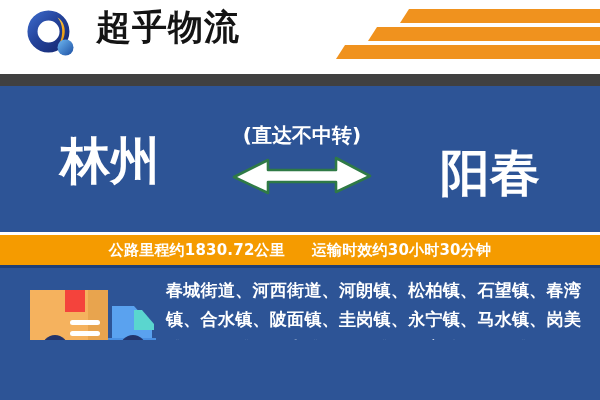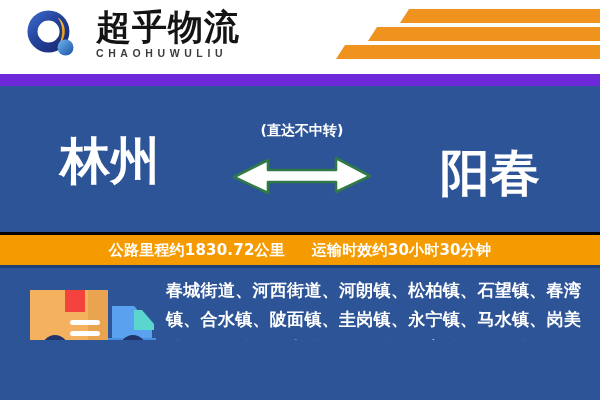--- a/index.html
+++ b/index.html
@@ -10,21 +10,21 @@
     width: 600px;
     height: 400px;
     overflow: hidden;
     font-family: "DejaVu Sans", "Liberation Sans", sans-serif;
     background: #2d5496;
   }
   #banner {
     position: relative;
     width: 600px;
     height: 340px;
-    background: #6d28d9;
+    background: #404040;
     overflow: hidden;
   }
 
   
   .header {
     position: absolute;
     left: 0;
     top: 0;
     width: 600px;
     height: 74px;
@@ -117,21 +117,21 @@
     width: 148px;
     height: 108px;
   }
   .mid-top-label,
   .mid-bottom-label {
     position: absolute;
     left: 0;
     width: 148px;
     text-align: center;
     font-family: "DejaVu Sans", "Liberation Sans", sans-serif;
-    font-size: 14px;
+    font-size: 20px;
     font-weight: 700;
     color: #ffffff;
     white-space: nowrap;
   }
   .mid-top-label { top: 0px; }
   .mid-bottom-label { top: 84px; }
   .arrow-box {
     position: absolute;
     left: 4px;
     top: 30px;
@@ -140,21 +140,21 @@
   }
 
   
   .infobar {
     position: absolute;
     left: 0;
     top: 232px;
     width: 600px;
     height: 36px;
     background: #f59b00;
-    border-top: 3px solid #000000;
+    border-top: 3px solid #ffffff;
     border-bottom: 3px solid #1f3f77;
     box-sizing: border-box;
     display: flex;
     align-items: center;
     justify-content: center;
   }
   .infobar-inner {
     font-family: "DejaVu Sans", "Liberation Sans", sans-serif;
     font-size: 15px;
     font-weight: 700;
@@ -229,21 +229,20 @@
         </defs>
         <path d="M22.5 1.5 A21 21 0 1 1 22.4 43.5 A21 21 0 1 1 22.5 1.5 Z
                  M22.5 11.5 A11 11 0 1 0 22.6 33.5 A11 11 0 1 0 22.5 11.5 Z" fill="url(#ringGrad)" fill-rule="evenodd"></path>
         <path d="M31.5 8.5 C40.5 13.5 41.5 28.5 33 36 C38 25 37 15 31.5 8.5 Z" fill="url(#moonGrad)"></path>
         <circle cx="39.5" cy="38.5" r="8" fill="url(#dotGrad)"></circle>
       </svg>
     </div>
 
     <div class="logo-text-block">
       <div class="brand-cn">超乎物流</div>
-      <div class="brand-en">CHAOHUWULIU</div>
     </div>
 
     <div class="stripes">
       <div class="stripe s1"></div>
       <div class="stripe s2"></div>
       <div class="stripe s3"></div>
     </div>
   </div>
 
   <div class="route">

